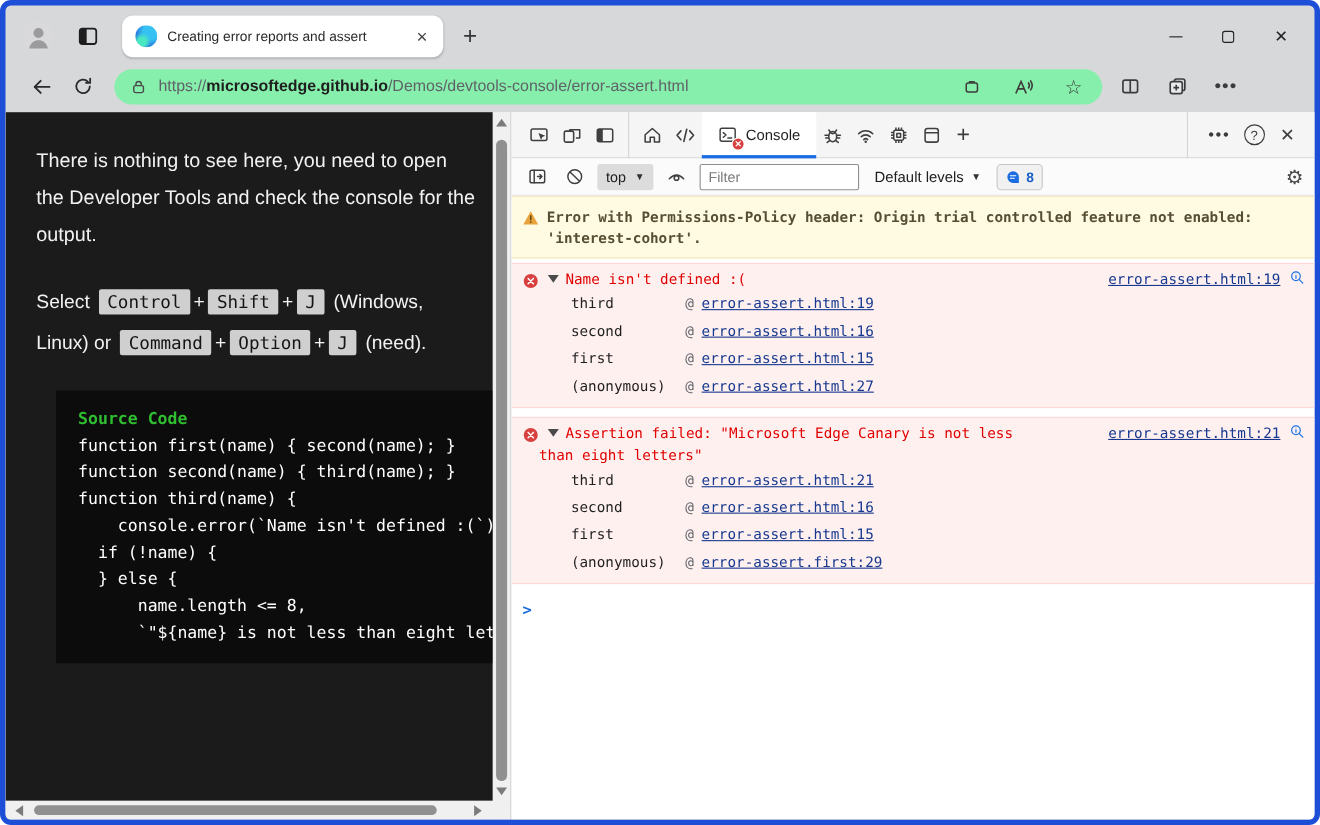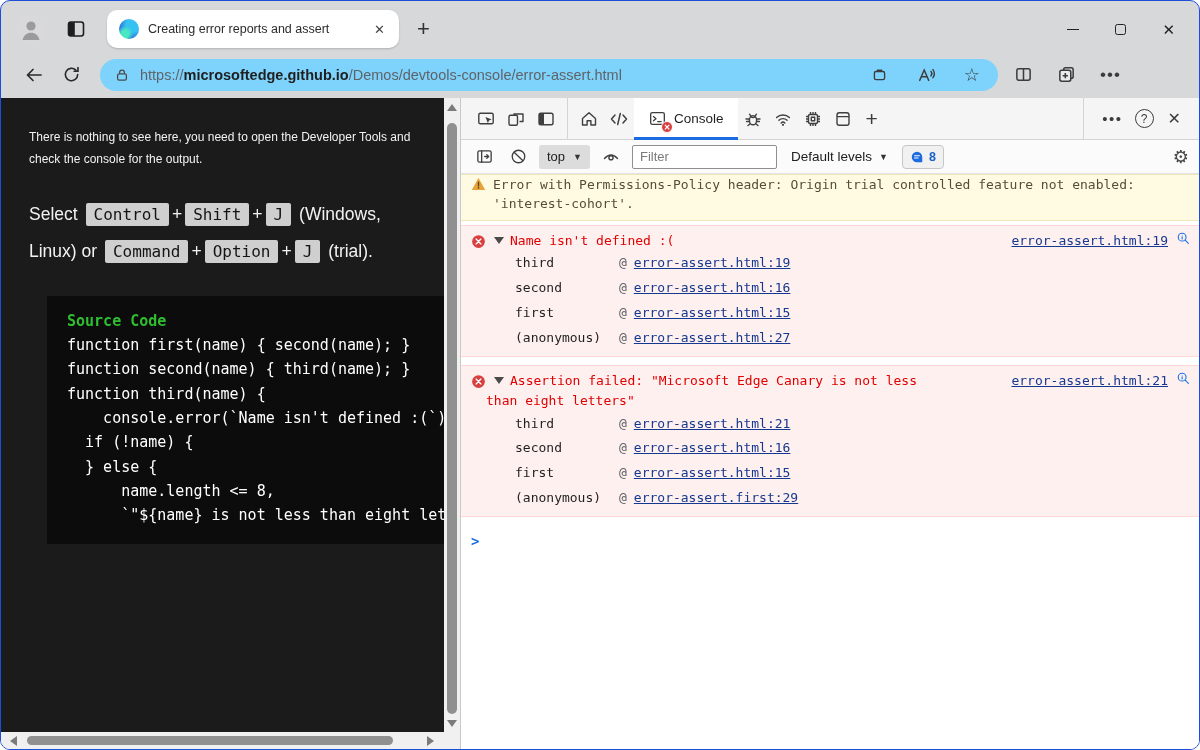--- a/index.html
+++ b/index.html
@@ -1,18 +1,18 @@
 <!DOCTYPE html>
 <html style="--chrome-bg: #d7d8da; --accent-blue: #1b6ce0; --error-red: #e00000; --link-blue: #16388e; --magnifier-blue: #1a73e8; --warn-bg: #fffbe2; --warn-border: #f0e6bb; --warn-text: #564e33; --error-bg: #fff0f0; --error-border: #ffd7d7; --page-bg: #1b1b1b; --code-bg: #0c0c0c; --code-green: #2fbe2f;"><head>
 <meta charset="utf-8">
 <style>
   * { box-sizing: border-box; margin: 0; padding: 0; }
   html,body { width:1200px; height:750px; background:#fff; font-family:"Liberation Sans", sans-serif; }
   .window{
-    width:1200px;height:750px;border:1px solid #1d4ed8;border-radius:10px;overflow:hidden;
+    width:1200px;height:750px;border:5px solid #1d4ed8;border-radius:10px;overflow:hidden;
     display:flex;flex-direction:column;background:var(--chrome-bg,#d7d8da);
   }
   
   .tabstrip{height:56px;display:flex;align-items:center;padding:0 16px;flex:none;}
   .avatar{width:28px;height:28px;border-radius:50%;background:#d9d9db;display:flex;align-items:center;justify-content:center;overflow:hidden;flex:none;}
   .ws-icon{margin-left:20px;flex:none;display:flex;}
   .tab{margin-left:20px;height:38px;width:292px;background:#fff;border-radius:10px;box-shadow:0 1px 2px rgba(0,0,0,.18);
        display:flex;align-items:center;padding:0 10px 0 12px;flex:none;}
   .edge-logo{width:20px;height:20px;border-radius:50%;flex:none;
        background:radial-gradient(circle at 30% 75%,#49e8c2 0 18%,transparent 40%),
@@ -20,21 +20,21 @@
   .tab-title{margin-left:9px;font-size:12.5px;color:#2b2b2b;white-space:nowrap;overflow:hidden;flex:1;
        -webkit-mask-image:linear-gradient(90deg,#000 82%,transparent);mask-image:linear-gradient(90deg,#000 82%,transparent);}
   .tab-close{font-size:13px;color:#444;padding:2px 4px;flex:none;cursor:default;}
   .newtab{margin-left:18px;font-size:22px;font-weight:300;color:#333;line-height:1;}
   .wctrls{margin-left:auto;display:flex;align-items:center;gap:36px;padding-right:8px;}
   .wc-min{display:inline-block;width:12px;border-top:1.4px solid #222;}
   .wc-max{display:inline-block;width:11px;height:11px;border:1.4px solid #222;border-radius:2.5px;}
   .wc-close{font-size:15px;color:#222;line-height:1;}
   .urlrow{height:41px;display:flex;align-items:center;padding:0 14px 6px 14px;flex:none;}
   .nav-ic{margin:0 9px;display:flex;flex:none;}
-  .urlbar{margin-left:10px;height:32px;flex:1;max-width:898px;background:#7dd3fc;border-radius:16px;
+  .urlbar{margin-left:10px;height:32px;flex:1;max-width:898px;background:#86efac;border-radius:16px;
           display:flex;align-items:center;padding:0 14px;}
   .url-text{margin-left:10px;font-size:14.5px;color:#5f6368;white-space:nowrap;overflow:hidden;flex:1;}
   .url-text b{color:#1f1f1f;font-weight:700;}
   .urlbar-icons{display:flex;align-items:center;gap:28px;margin-left:12px;padding-right:4px;}
   .chrome-right{display:flex;align-items:center;gap:24px;margin-left:16px;padding-right:6px;}
   .star{font-size:18px;color:#3c3c3c;line-height:1;}
   .dots{font-size:17px;color:#3c3c3c;letter-spacing:1px;line-height:1;}
   
   .content{flex:1;display:flex;min-height:0;}
   .page-col{width:459px;flex:none;display:flex;flex-direction:column;background:#e9e9ea;min-height:0;}
@@ -42,21 +42,21 @@
   .page{flex:1;background:var(--page-bg,#1b1b1b);color:#fff;overflow:hidden;padding:0 14px 0 28px;}
   .page h1{font-size:34px;font-weight:700;line-height:1.55;margin-top:30px;letter-spacing:.2px;}
   .emoji{display:inline-block;width:36px;height:36px;border-radius:50%;position:relative;vertical-align:-6px;margin-left:10px;
          background:radial-gradient(circle at 50% 35%,#ffd45e,#f5b41c 75%);}
   .emoji .eye{position:absolute;top:6px;width:13px;height:13px;background:#fff;border-radius:50%;}
   .emoji .eye::after{content:"";position:absolute;top:3px;left:3.5px;width:6px;height:6px;background:#4a2e10;border-radius:50%;}
   .emoji .eye.l{left:4px;} .emoji .eye.r{right:4px;}
   .emoji .cheek{position:absolute;top:20px;width:8px;height:5px;background:#ef6f6f;border-radius:50%;filter:blur(1px);}
   .emoji .cheek.l{left:2px;} .emoji .cheek.r{right:2px;}
   .emoji .mouth{position:absolute;bottom:5px;left:50%;transform:translateX(-50%);width:9px;height:2.5px;background:#6b4a12;border-radius:2px;}
-  .page .intro{margin-top:28px;font-size:12px;line-height:1.85;color:#f2f2f2;}
+  .page .intro{margin-top:28px;font-size:18px;line-height:1.85;color:#f2f2f2;}
   .page .shortcut{margin-top:26px;font-size:17.5px;line-height:2.1;color:#f2f2f2;}
   kbd{font-family:"DejaVu Sans Mono", monospace;font-size:16px;background:#cfcfcf;color:#141414;
       padding:2px 8px;border-radius:2px;margin:0 3px;white-space:nowrap;}
   .codeblock{margin:26px 0 0 18px;width:calc(100% - 4px);background:var(--code-bg,#0c0c0c);
              padding:13px 0 16px 20px;font-family:"DejaVu Sans Mono", monospace;font-size:15px;
              line-height:24.3px;overflow:hidden;}
   .code-title{color:var(--code-green,#2fbe2f);font-weight:700;white-space:pre;}
   .code-line{white-space:pre;color:#fff;}
   
   .vscroll{width:16px;flex:none;background:#f0f0f1;display:flex;flex-direction:column;align-items:center;}
@@ -93,21 +93,21 @@
   .filter{height:24px;width:145px;border:1px solid #8f8f8f;border-radius:2px;font-size:13px;padding:0 7px;color:#202020;
           font-family:"Liberation Sans", sans-serif;background:#fff;}
   .filter::placeholder{color:#7a7a7a;}
   .levels{display:flex;align-items:center;gap:7px;font-size:13.5px;color:#202020;margin-left:6px;}
   .msg-count{display:flex;align-items:center;gap:5px;border:1px solid #c6c6c6;background:#f1f1f1;border-radius:4px;
              height:24px;padding:0 7px;margin-left:6px;font-size:12.5px;color:#1b5fc8;font-weight:700;}
   .gear{margin-left:auto;font-size:18px;color:#4a4a4a;line-height:1;}
   
   .console{flex:1;overflow:hidden;font-family:"DejaVu Sans Mono", monospace;font-size:13px;background:#fff;}
   .c-row{border-top:1px solid;border-bottom:1px solid;display:flex;align-items:flex-start;}
-  .warn{background:var(--warn-bg,#fffbe2);border-color:var(--warn-border,#f0e6bb);padding:0 10px 7px;margin-bottom:4px;}
+  .warn{background:var(--warn-bg,#fffbe2);border-color:var(--warn-border,#f0e6bb);padding:10px 10px 7px;margin-bottom:4px;font-weight:bold;}
   .warn-text{color:var(--warn-text,#564e33);line-height:19px;margin-left:7px;flex:1;}
   .err-group{background:var(--error-bg,#fff0f0);border-top:1px solid var(--error-border,#ffd7d7);
              border-bottom:1px solid var(--error-border,#ffd7d7);margin-bottom:8px;padding:5px 8px 6px 10px;}
   .err-head{display:flex;align-items:flex-start;}
   .err-msg{max-width:440px;line-height:20px;color:var(--error-red,#e00000);}
   .tri{display:inline-block;width:0;height:0;border-left:5px solid transparent;border-right:5px solid transparent;
        border-top:7px solid #4a4a4a;margin:0 6px 1px 8px;}
   .err-src{margin-left:auto;display:flex;align-items:flex-start;gap:8px;padding-left:12px;}
   a.loc{color:var(--link-blue,#16388e);text-decoration:underline;white-space:nowrap;line-height:20px;text-align:center;}
   .stack-row{display:flex;padding:2.4px 8px 2.4px 44px;line-height:20px;}
@@ -209,21 +209,21 @@
     <div class="page-col">
       <div class="page-row">
         <div class="page">
           <p class="intro">There is nothing to see here, you need to open the Developer Tools and check the console for the output.</p>
           <p class="shortcut">
             <span>Select</span>
             <kbd>Control</kbd>+<kbd>Shift</kbd>+<kbd>J</kbd>
             <span>(Windows, Linux)</span>
             <span>or</span>
             <kbd>Command</kbd>+<kbd>Option</kbd>+<kbd>J</kbd>
-            <span>(trial).</span>
+            <span>(need).</span>
           </p>
           <div class="codeblock">
             <div class="code-title">Source Code</div>
             <div class="code-line">function first(name) { second(name); }</div>
             <div class="code-line">function second(name) { third(name); }</div>
             <div class="code-line">function third(name) {</div>
             <div class="code-line">    console.error(`Name isn't defined :(`)</div>
             <div class="code-line">  if (!name) {</div>
             <div class="code-line">  } else {</div>
             <div class="code-line">      name.length &lt;= 8,</div>

